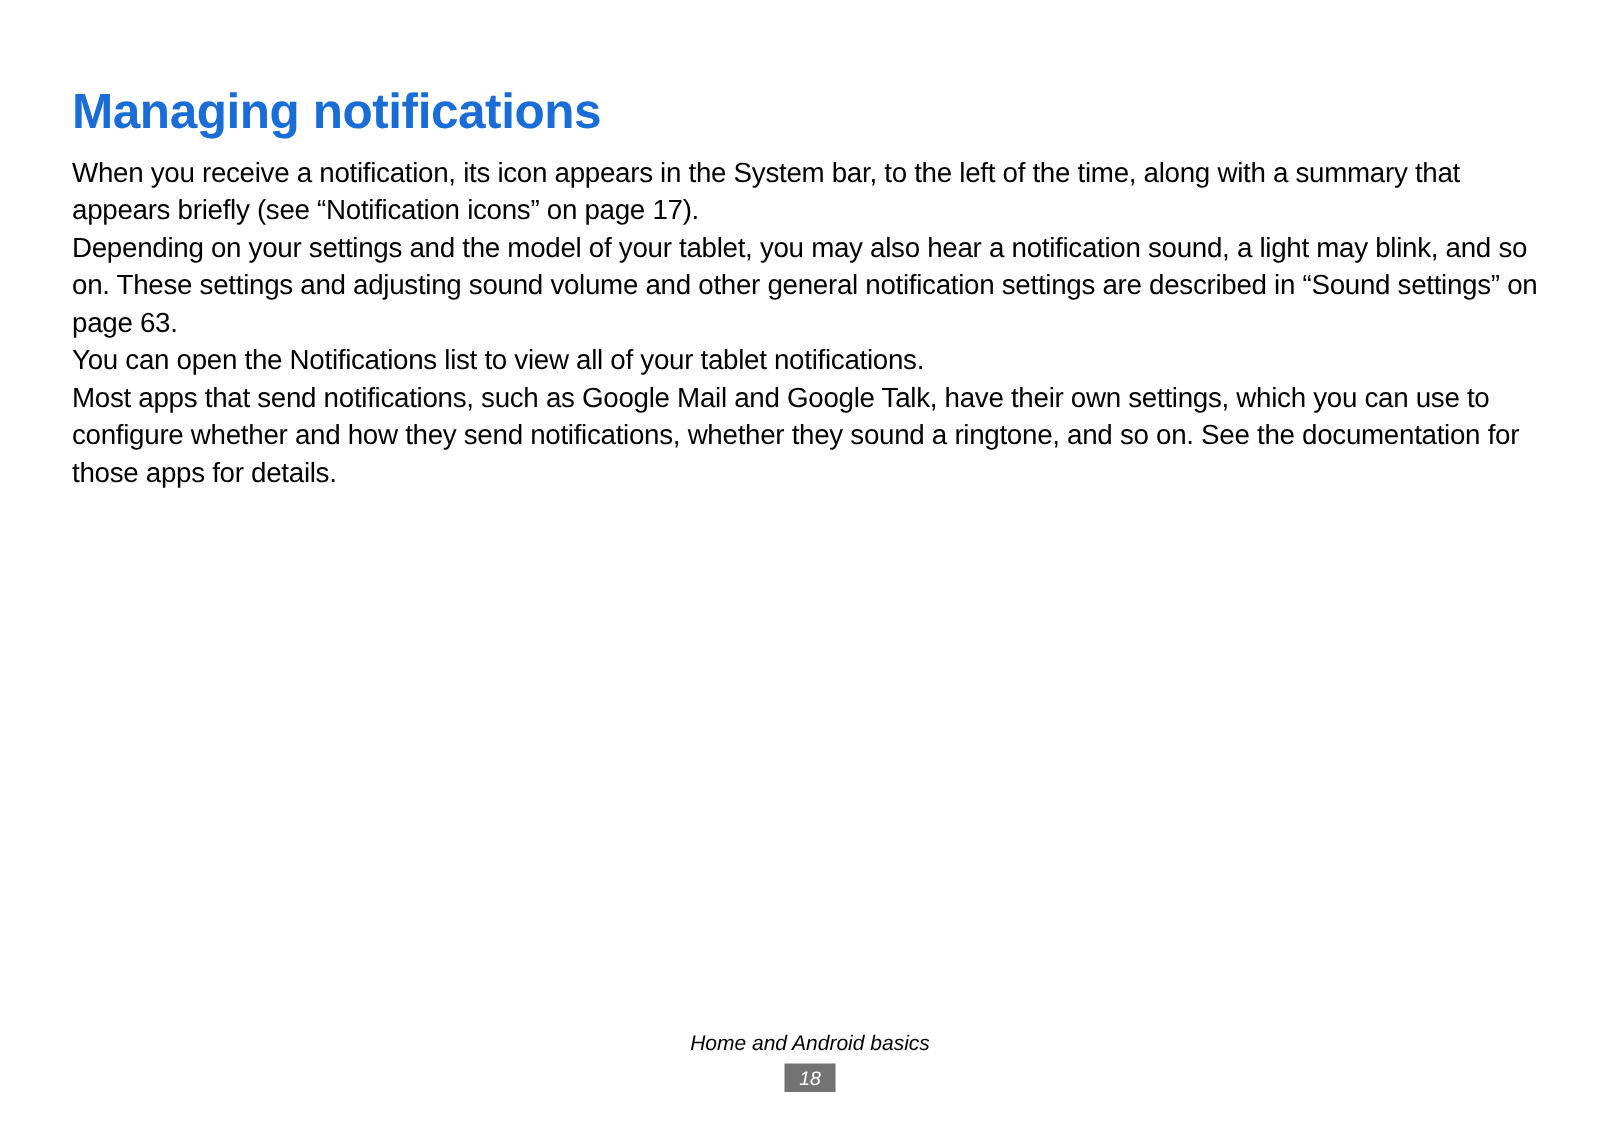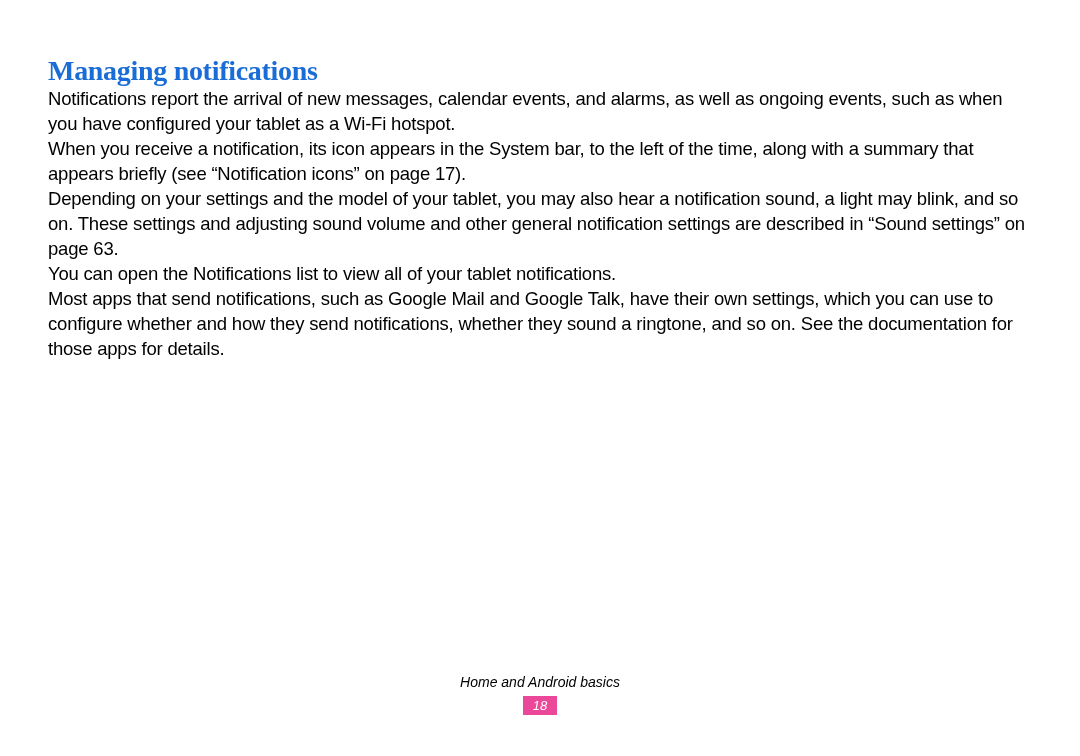--- a/index.html
+++ b/index.html
@@ -10,64 +10,63 @@
     body {
       width: 1080px;
       height: 756px;
       background: #ffffff;
       font-family: "Myriad Pro", "Segoe UI", Arial, sans-serif;
       position: relative;
       padding: 55px 48px 0 48px;
     }
     .heading {
       color: #1a6dd6;
-      font-size: 28px;
+      font-size: 33px;
       font-weight: 700;
+      margin-bottom: 10px;
       letter-spacing: -0.3px;
-      font-family: Liberation Serif, serif;
     }
     .body-text {
       color: #000000;
       font-size: 18.5px;
       line-height: 1.35;
       letter-spacing: -0.2px;
     }
     .body-text p {
       margin: 0;
     }
     .footer {
       position: absolute;
-      bottom: 41px;
+      bottom: 28px;
       left: 0;
       right: 0;
       text-align: center;
     }
     .footer-title {
       font-style: italic;
       font-size: 14px;
       color: #000000;
       margin-bottom: 6px;
     }
     .page-number {
       display: inline-block;
-      background: #ec4899;
+      background: #737373;
       color: #ffffff;
       font-style: italic;
       font-size: 13px;
       padding: 2px 10px;
       font-weight: 400;
     }
   </style>
 </head>
 <body>
 
 <h2 class="heading">Managing notifications</h2>
 
 <div class="body-text">
-  <p>Notifications report the arrival of new messages, calendar events, and alarms, as well as ongoing events, such as when you have configured your tablet as a Wi-Fi hotspot.</p>
   <p>When you receive a notification, its icon appears in the System bar, to the left of the time, along with a summary that appears briefly (see “Notification icons” on page 17).</p>
   <p>Depending on your settings and the model of your tablet, you may also hear a notification sound, a light may blink, and so on. These settings and adjusting sound volume and other general notification settings are described in “Sound settings” on page 63.</p>
   <p>You can open the Notifications list to view all of your tablet notifications.</p>
   <p>Most apps that send notifications, such as Google Mail and Google Talk, have their own settings, which you can use to configure whether and how they send notifications, whether they sound a ringtone, and so on. See the documentation for those apps for details.</p>
 </div>
 
 <div class="footer">
   <div class="footer-title">Home and Android basics</div>
   <div class="page-number">18</div>
 </div>

